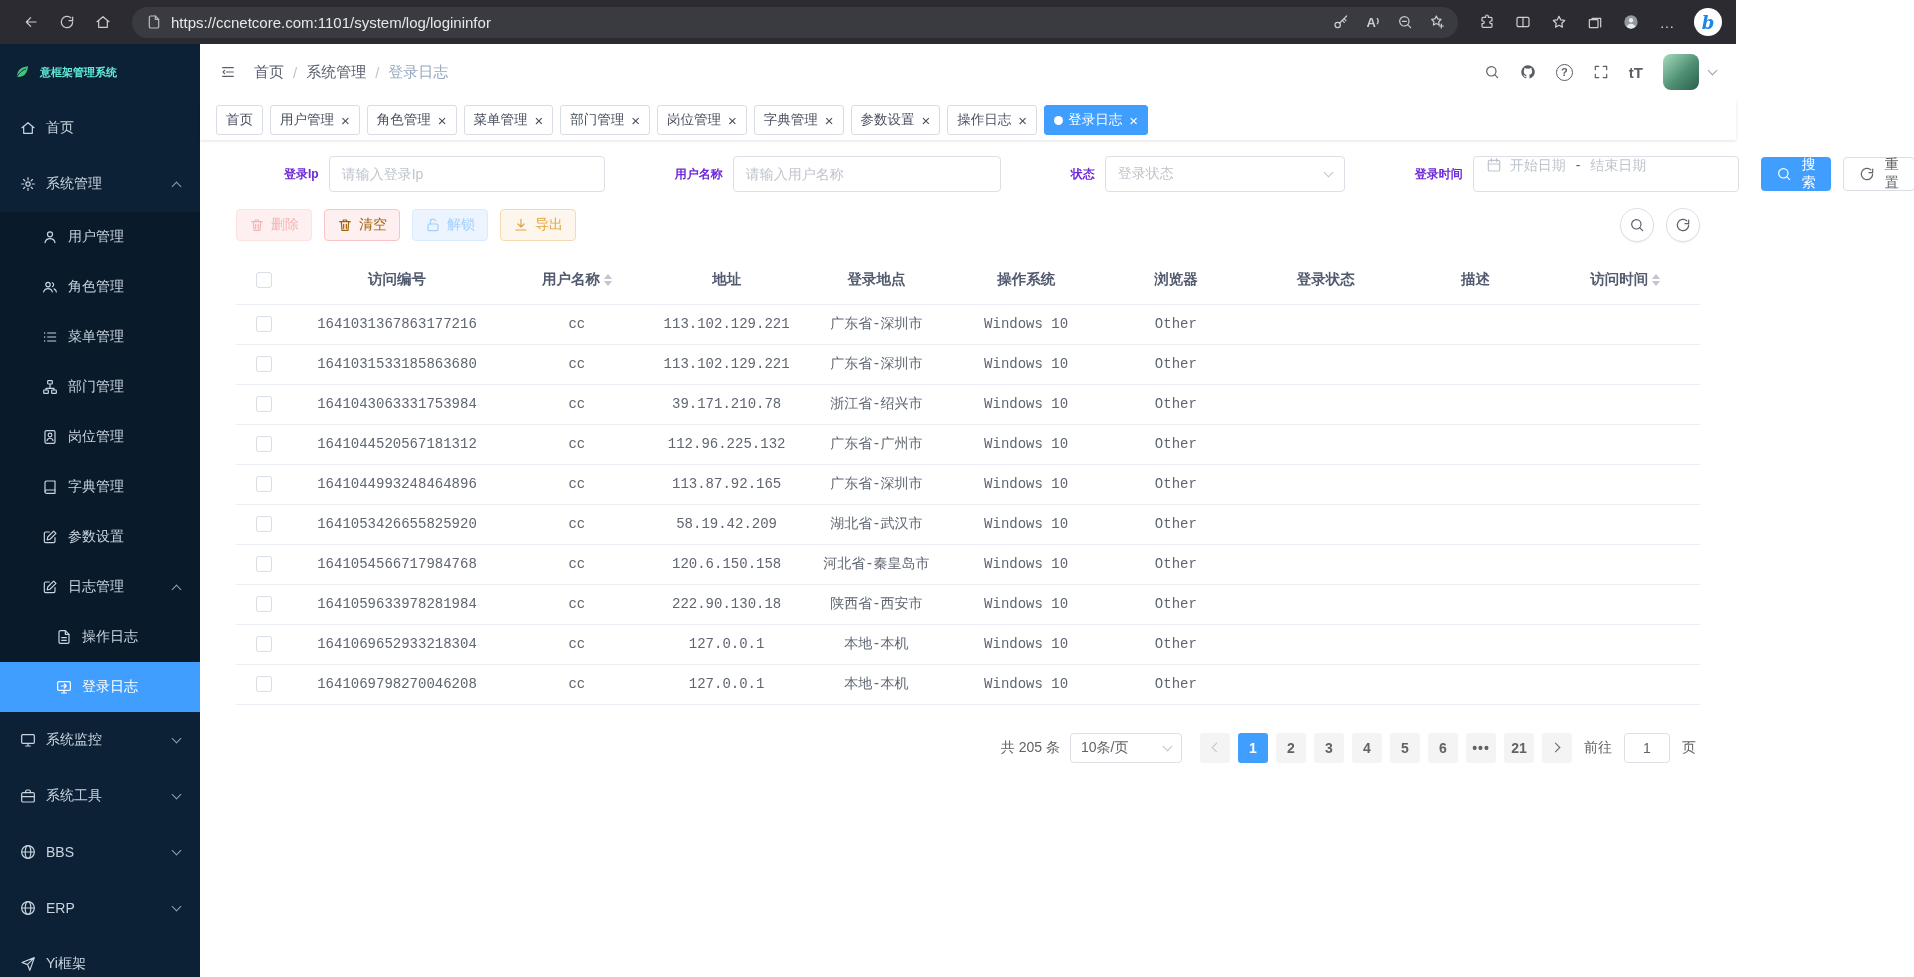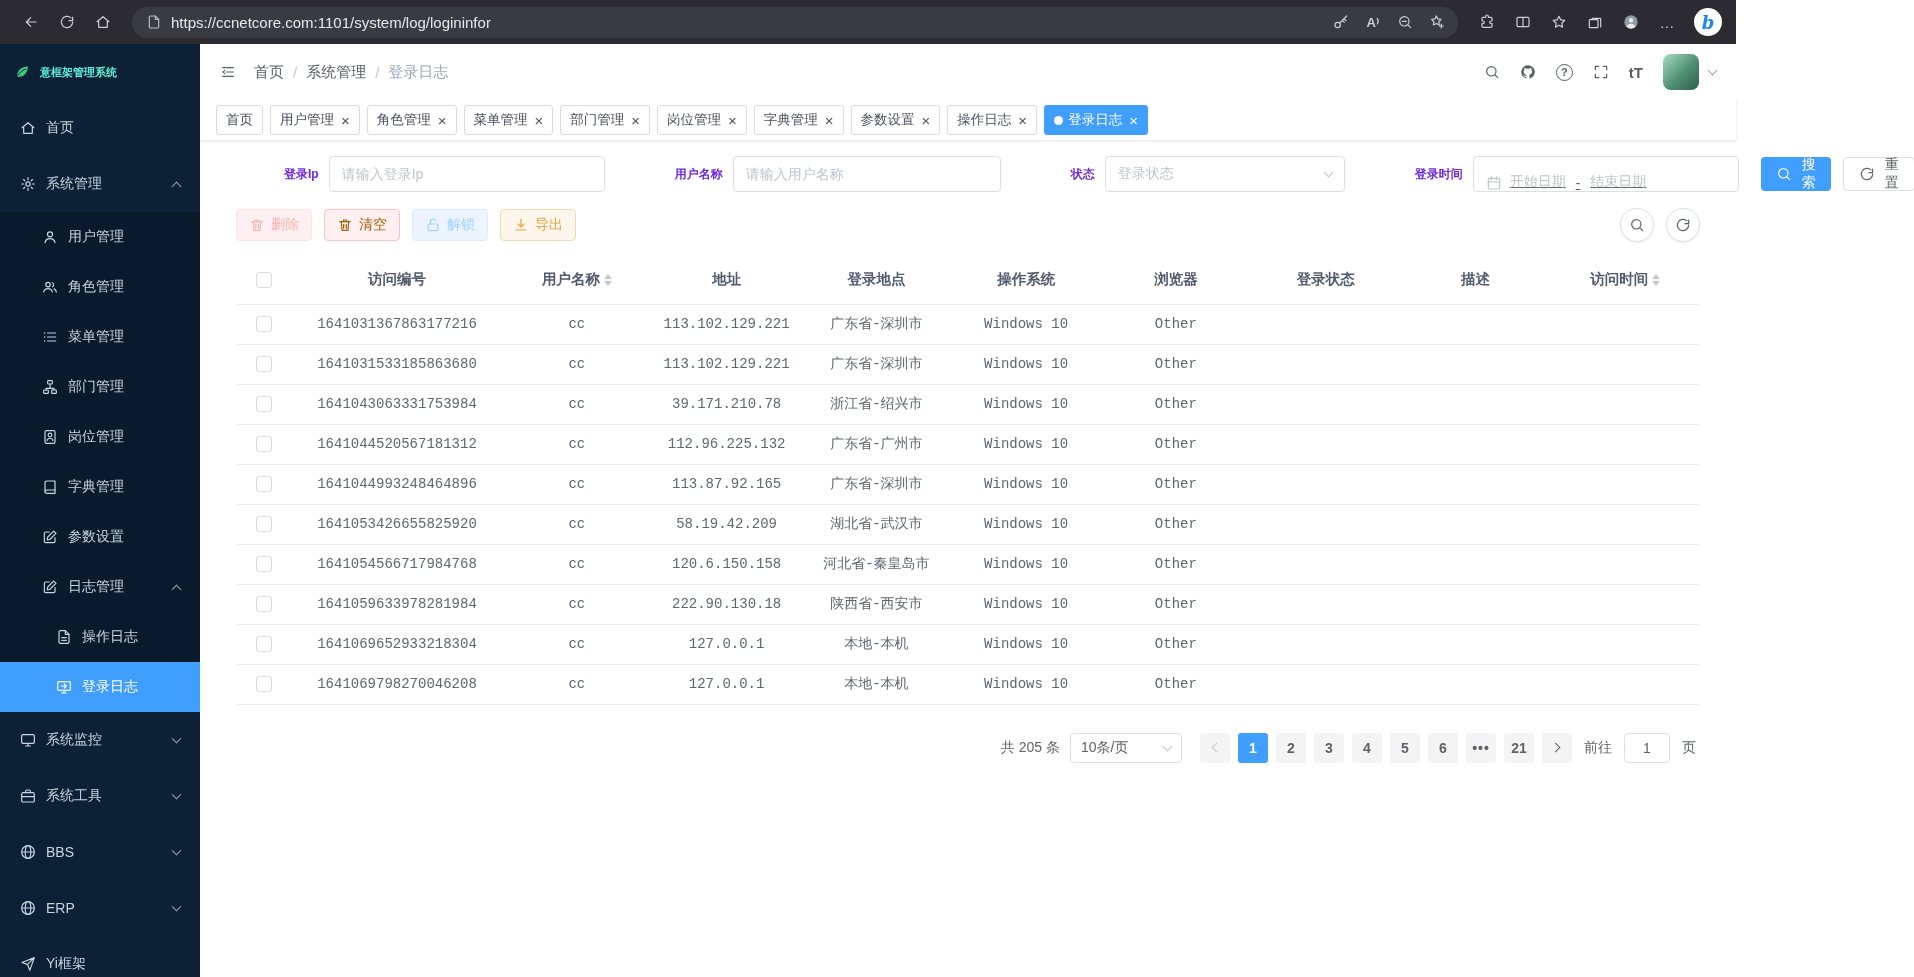--- a/index.html
+++ b/index.html
@@ -56,21 +56,21 @@
   .content { flex:1; padding:16px 36px 0; min-width:0; }
   .filter-row { display:flex; align-items:center; }
   .f-group { display:flex; align-items:center; margin-right:22px; }
   .f-label { font-size:12px; font-weight:700; color:#6d28d9; margin-right:10px; white-space:nowrap;margin-left:48px; }
   .f-input,.f-select,.f-date { height:36px; border:1px solid #dcdfe6; border-radius:4px; background:#fff; font-size:14px; color:#606266; }
   .f-input { padding:0 12px; outline:none; font-family:inherit; }
   .f-input::placeholder { color:#bfc4cc; }
   .w1{width:276px} .w2{width:268px} .w3{width:240px} .w4{width:266px}
   .f-select { display:flex; align-items:center; justify-content:space-between; padding:0 12px; cursor:pointer; }
   .ph { color:#bfc4cc; }
-  .f-date { display:flex; align-items:flex-end; padding:0 12px; cursor:pointer;text-decoration:underline; }
+  .f-date { display:flex; align-items:flex-start; padding:0 12px; cursor:pointer; }
   .f-date .cal { color:#c0c4cc; margin-right:8px; }
   .f-date .sep { color:#606266; margin:0 10px; }
   .btn { height:34px; border:none; border-radius:4px; display:inline-flex; align-items:center; gap:10px; padding:0 15px; font-size:14px; cursor:pointer; font-family:inherit; }
   .btn.search { background:#409eff; color:#fff; margin-right:12px; }
   .btn.reset { background:#fff; color:#606266; border:1px solid #dcdfe6; }
 
   .toolbar-row { display:flex; align-items:center; margin-top:16px; }
   .btn-sm { height:32px; display:inline-flex; align-items:center; gap:6px; padding:8px 12px; border-radius:4px; font-size:14px; border:1px solid transparent; margin-right:12px; cursor:pointer; font-family:inherit; background:#fff; }
   .btn-sm.danger { color:#a16207; background:#fef0f0; border-color:#fbc4c4; }
   .btn-sm.danger.disabled { color:#f5b4b4; border-color:#fde2e2; cursor:not-allowed; }

